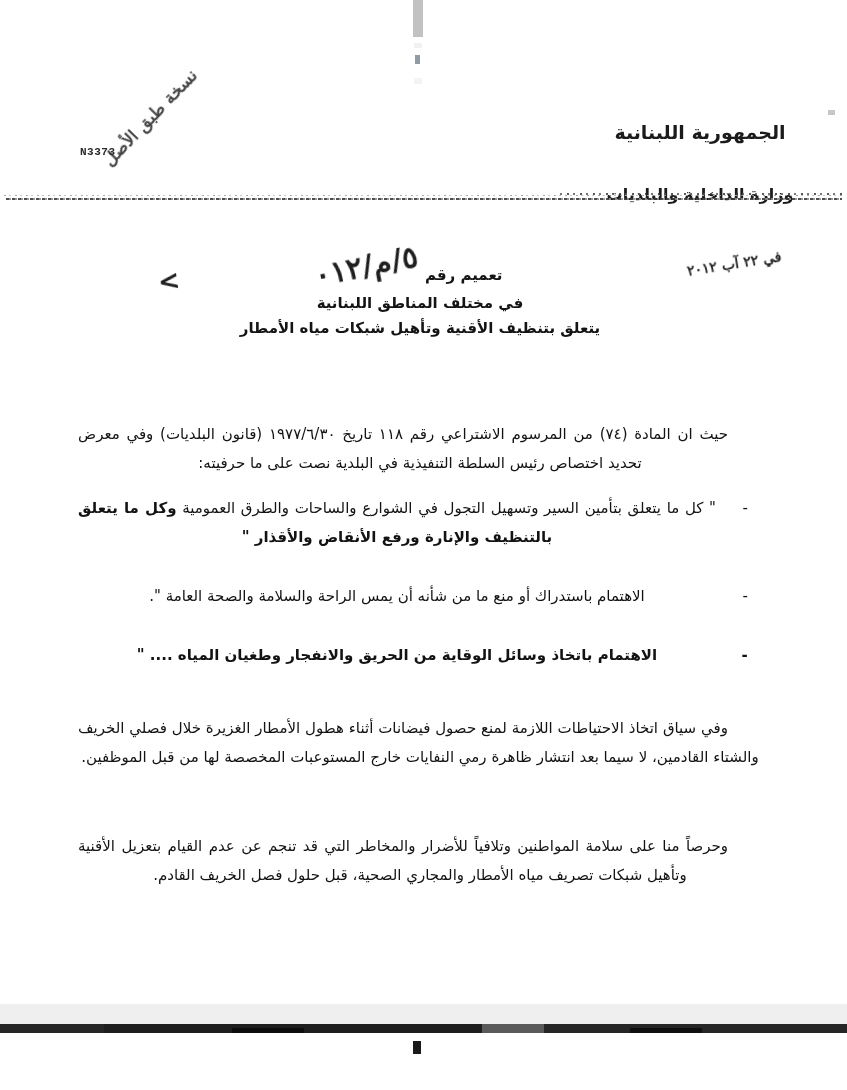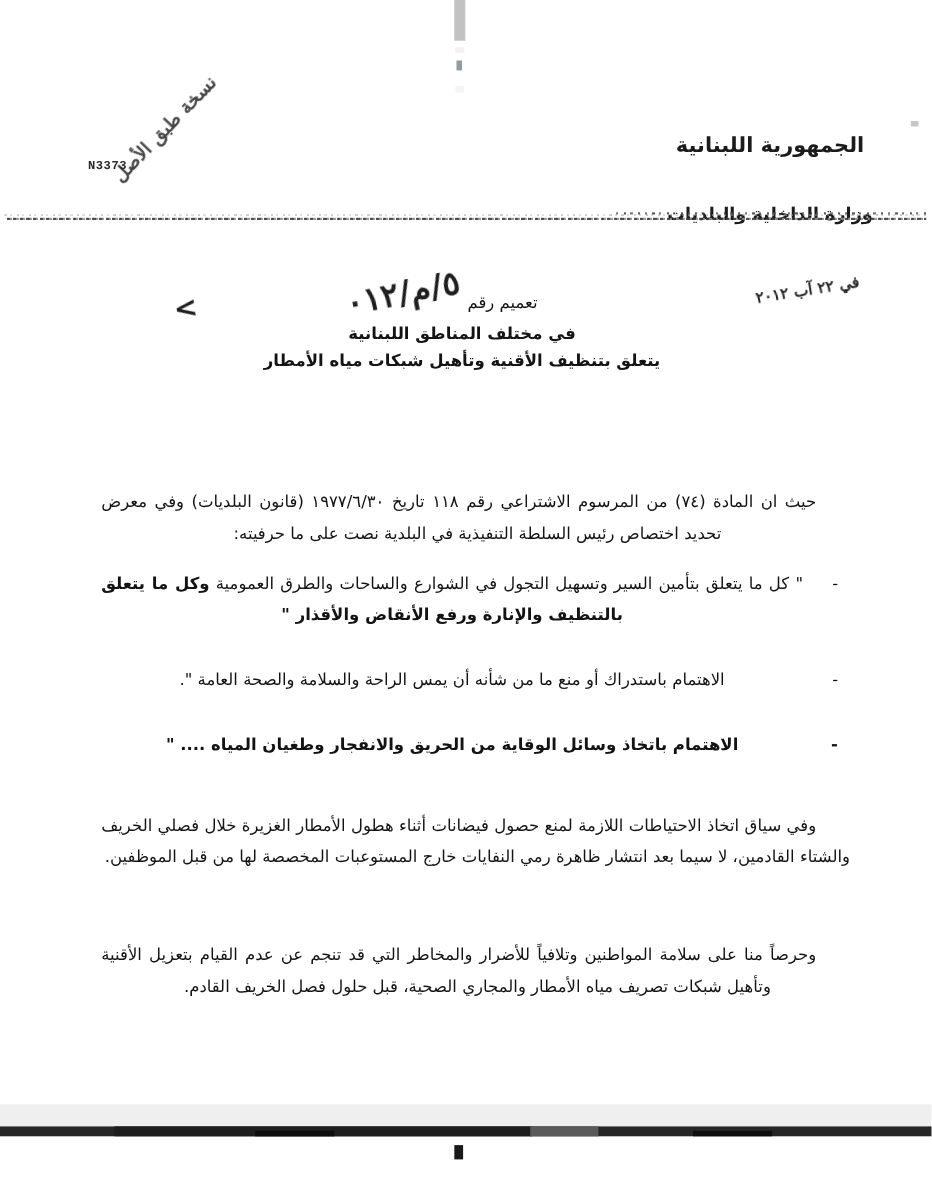--- a/index.html
+++ b/index.html
@@ -197,21 +197,21 @@
     font-size: 15px;
     line-height: 25px;
     color: #141414;
     filter: blur(.25px);
   }
   .title-no {
     position: absolute;
     left: 425px;
     top: 266px;
     font-family: "DejaVu Sans", sans-serif;
-    font-weight: normal;
+    font-weight: bold;
     font-size: 15px;
     color: #141414;
     direction: rtl;
     filter: blur(.25px);
   }
 
   
   .hand-number {
     position: absolute;
     left: 160px;
@@ -254,24 +254,23 @@
     white-space: nowrap;
     transform: rotate(-9deg);
     transform-origin: 100% 50%;
     filter: blur(.3px);
   }
 
   
   .body-area {
     position: absolute;
     left: 78px;
-    top: 442px;
+    top: 420px;
     width: 684px;
     direction: rtl;
-    margin-left: 14px;
   }
   .para {
     font-family: "DejaVu Sans", sans-serif;
     font-size: 15px;
     line-height: 29px;
     color: #131313;
     text-align: justify;
     text-align-last: center;
     margin: 0 0 16px 0;
     filter: blur(.22px);

